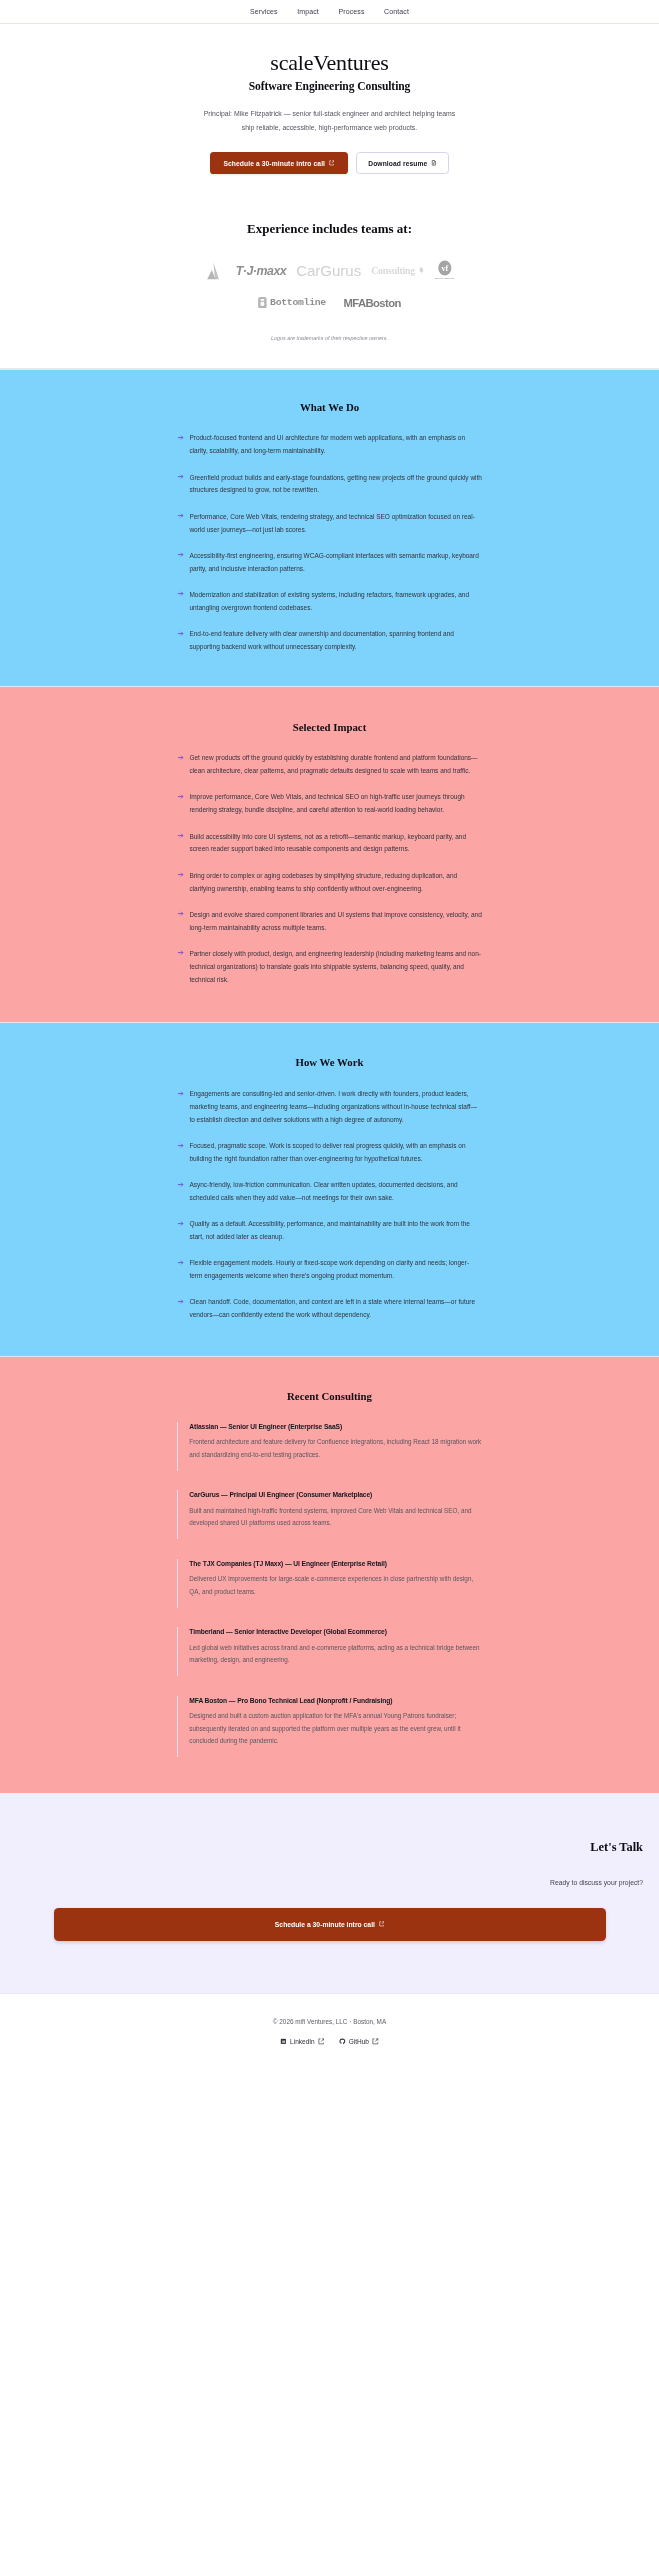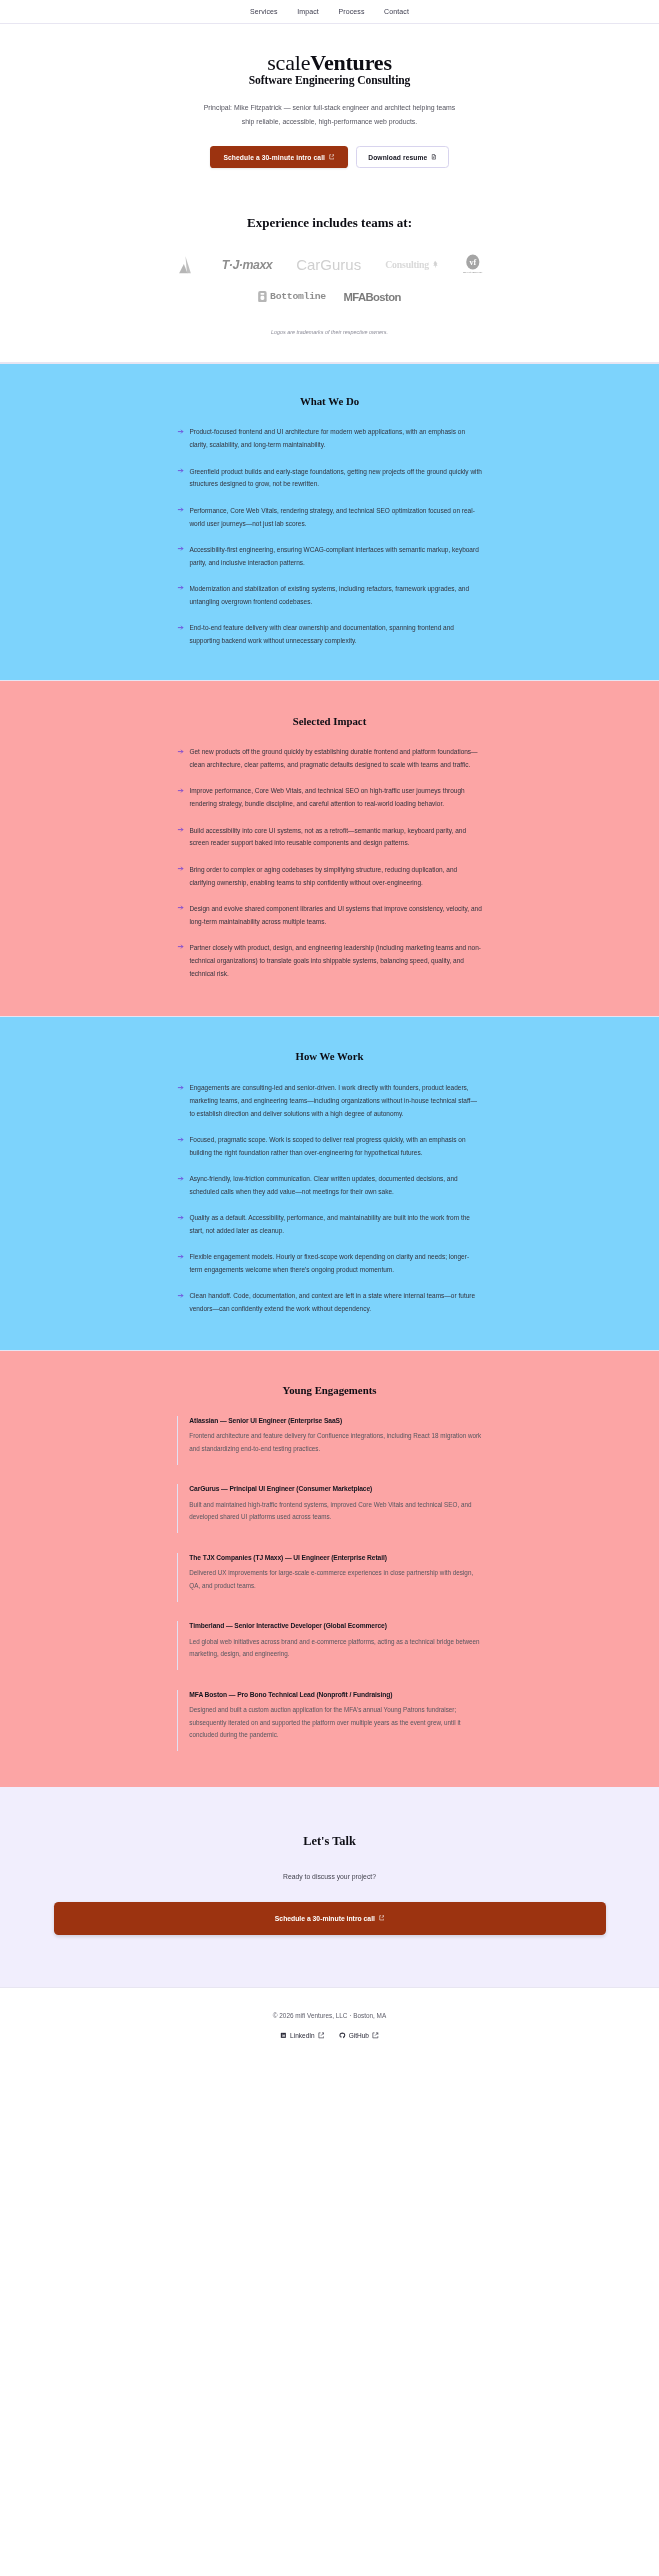--- a/index.html
+++ b/index.html
@@ -40,27 +40,27 @@
     text-align: center;
   }
   .brand {
     font-family: "Liberation Serif", serif;
     font-size: 22px;
     line-height: 1.05;
     color: #0d0d14;
     letter-spacing: -0.2px;
   }
   .brand .light { font-weight: 400; }
-  .brand .bold  { font-weight: 700; }
+  .brand .bold  { font-weight: 400; }
 
   .tagline {
     font-family: "Liberation Serif", serif;
     font-weight: 700;
     font-size: 11.6px;
-    margin-top: 0;
+    margin-top: 6px;
     color: #0d0d14;
     letter-spacing: -0.1px;
   }
   .lede {
     margin: 14px auto 0;
     max-width: 258px;
     font-size: 6.9px;
     line-height: 2.06;
     color: #54545f;
   }
@@ -105,21 +105,21 @@
   .logos-title {
     font-family: "Liberation Serif", serif;
     font-weight: 700;
     font-size: 13px;
     color: #0d0d14;
   }
   .logo-row {
     display: flex;
     align-items: center;
     justify-content: center;
-    gap: 24px;
+    gap: 10px;
     margin-top: 21.6px;
     flex-wrap: wrap;
   }
   .logo-row.second { margin-top: 9.3px; gap: 17.5px; }
   .logo {
     opacity: .62;
     display: flex;
     align-items: center;
     justify-content: center;
     height: 23px;
@@ -195,22 +195,22 @@
   }
   .eng-desc {
     font-size: 6.3px;
     line-height: 1.98;
     color: #56565f;
   }
 
   
   .talk {
     background: #f1eefd;
-    padding: 47px 4px 52px;
-    text-align: center;
+    padding: 47px 16px 52px;
+    text-align: right;
   }
   .talk h2 {
     font-family: "Liberation Serif", serif;
     font-weight: 700;
     font-size: 12.4px;
     color: #0d0d14;
   }
   .talk p {
     margin-top: 24px;
     font-size: 6.8px;
@@ -480,21 +480,21 @@
       <svg class="arrow" viewBox="0 0 16 16" fill="none" stroke="currentColor" stroke-width="1.8">
           <path d="M2 8h11"></path>
           <path d="M9 4l4 4-4 4"></path>
         </svg>
       <span>Clean handoff. Code, documentation, and context are left in a state where internal teams—or future vendors—can confidently extend the work without dependency.</span>
     </li>
   </ul>
 </section>
 
 <section class="band plain" style="padding:33px 0 36px">
-  <h2 class="sec-title">Young Engagements</h2>
+  <h2 class="sec-title">Recent Consulting</h2>
   <div class="eng-wrap">
     <article class="eng">
       <h3 class="eng-title">Atlassian — Senior UI Engineer (Enterprise SaaS)</h3>
       <p class="eng-desc">Frontend architecture and feature delivery for Confluence integrations, including React 18 migration work and standardizing end-to-end testing practices.</p>
     </article>
     <article class="eng">
       <h3 class="eng-title">CarGurus — Principal UI Engineer (Consumer Marketplace)</h3>
       <p class="eng-desc">Built and maintained high-traffic frontend systems, improved Core Web Vitals and technical SEO, and developed shared UI platforms used across teams.</p>
     </article>
     <article class="eng">

